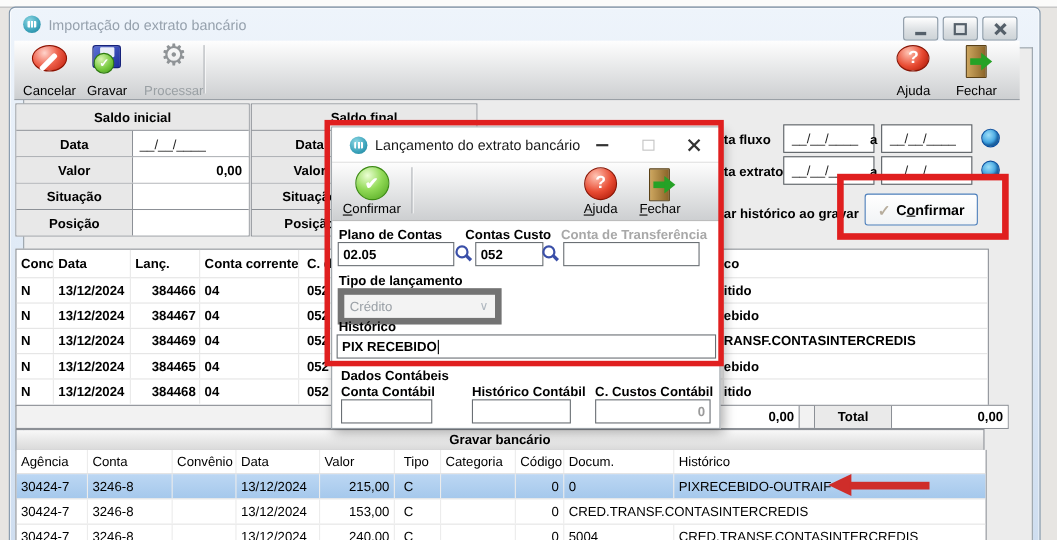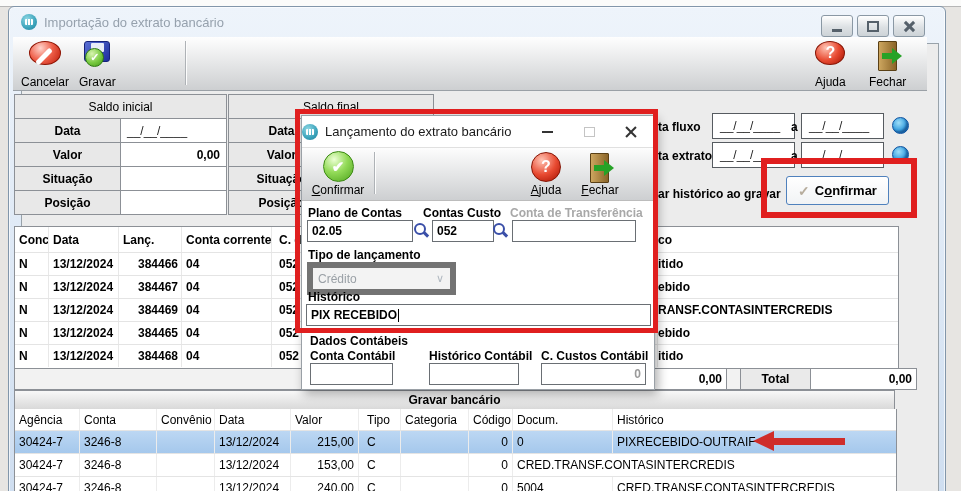--- a/index.html
+++ b/index.html
@@ -49,21 +49,21 @@
     color:#fff;font-weight:bold;font-size:16px;display:flex;align-items:center;justify-content:center}
   .icon-help::before{content:"?"}
   .icon-door{width:26px;height:29px;position:relative}
   .door-panel{position:absolute;left:3px;top:0;width:17px;height:28px;background:linear-gradient(90deg,#cda65f,#8a6428);border:1px solid #5a4015;border-radius:1px}
   .door-arrow{position:absolute;left:7px;top:12px;width:11px;height:6px;background:#26a226}
   .door-arrow::after{content:"";position:absolute;right:-9px;top:-5px;border-top:8px solid transparent;border-bottom:8px solid transparent;border-left:10px solid #26a226}
   
   .panel{position:absolute;background:#fff;border:1px solid #8c9096}
   .prow{height:23px;display:flex;border-top:1px solid #8c9096;align-items:stretch}
   .prow:first-child{border-top:none}
-  .phead{height:23px;display:flex;align-items:center;justify-content:center;background:#e8e8e8;font-weight:normal}
+  .phead{height:23px;display:flex;align-items:center;justify-content:center;background:#e8e8e8;font-weight:bold}
   .plabel{width:105px;background:#e8e8e8;border-right:1px solid #8c9096;display:flex;align-items:center;justify-content:center;font-weight:bold}
   .pvalue{flex:1;display:flex;align-items:center;background:#fff;padding:0 6px}
   .pvalue.right{justify-content:flex-end;font-weight:bold}
   .mask{color:#222}
   
   .frag{position:absolute;font-weight:bold;white-space:nowrap}
   .datebox{position:absolute;width:74px;height:24px;background:#fff;border:1px solid #565b60;display:flex;align-items:center;padding-left:7px}
   .icon-bluegear{position:absolute;width:15px;height:15px;border-radius:50%;
     background:radial-gradient(circle at 38% 32%,#9edef8,#38a0e0 55%,#0c67ae);border:1px solid #0a4f9e;
     box-shadow:inset -2px -2px 2px rgba(0,10,60,.35)}
@@ -100,21 +100,21 @@
   .erow.sel{background:linear-gradient(#bcd7f3,#a5c8ec)}
   .ec{height:100%;display:flex;align-items:center;border-right:1px solid #ececec;overflow:hidden;white-space:nowrap;padding-left:4px;box-sizing:border-box}
   .e-ag{width:65px}.e-co{width:77px}.e-cv{width:58px}.e-dt{width:76px}
   .e-vl{width:68px;justify-content:flex-end;padding-right:4px}
   .e-tp{width:42px;padding-left:8px}.e-ct{width:68px}
   .e-cd{width:44px;justify-content:flex-end;padding-right:4px}
   .e-dc{width:100px}.e-hi{flex:1;border-right:none}
   
   .modal{position:absolute;left:301px;top:115px;width:352px;height:273px;background:#fff;border:1px solid #9aa0a6;
     box-shadow:3px 4px 10px rgba(0,0,0,.32);z-index:50}
-  .m-titlebar{position:absolute;left:0;top:0;right:0;height:31px;display:flex;align-items:center;gap:7px;padding-left:0;background:#fff}
+  .m-titlebar{position:absolute;left:0;top:0;right:0;height:31px;display:flex;align-items:center;gap:7px;padding-left:16px;background:#fff}
   .m-title{font-size:13px;color:#1a1a1a}
   .m-ctl{position:absolute;top:6px;width:26px;height:20px;display:flex;align-items:center;justify-content:center}
   .m-min-g{width:11px;height:2px;background:#333}
   .m-max-g{width:9px;height:8px;border:1px solid #c4c4c4}
   .m-x-g{position:relative;width:12px;height:12px}
   .m-x-g::before,.m-x-g::after{content:"";position:absolute;left:-1px;top:5px;width:14px;height:2px;background:#333}
   .m-x-g::before{transform:rotate(45deg)}.m-x-g::after{transform:rotate(-45deg)}
   .m-toolbar{position:absolute;left:0;top:31px;right:0;height:52px;background:linear-gradient(#fdfdfd,#cdcfd1);
     border-top:1px solid #e0e0e0;border-bottom:1px solid #bcbcbc}
   .m-tb-btn{position:absolute;top:2px;height:47px;display:flex;flex-direction:column;align-items:center;justify-content:flex-end;gap:1px;font-size:12px}
@@ -172,20 +172,24 @@
       <span class="icon-cancel"></span>
       <span class="lbl">Cancelar</span>
     </div>
     <div class="tb-btn" style="left:62px">
       <span class="icon-save">
           <span class="floppy"></span>
           <span class="savecheck"></span>
         </span>
       <span class="lbl">Gravar</span>
     </div>
+    <div class="tb-btn" style="left:114px">
+      <span class="icon-gear"></span>
+      <span class="lbl disabled-lbl">Processar</span>
+    </div>
     <div class="tb-sep"></div>
     <div class="tb-btn" style="left:798px">
       <span class="icon-help"></span>
       <span class="lbl">Ajuda</span>
     </div>
     <div class="tb-btn" style="left:852px">
       <span class="icon-door">
           <span class="door-panel"></span>
           <span class="door-arrow"></span>
         </span>

